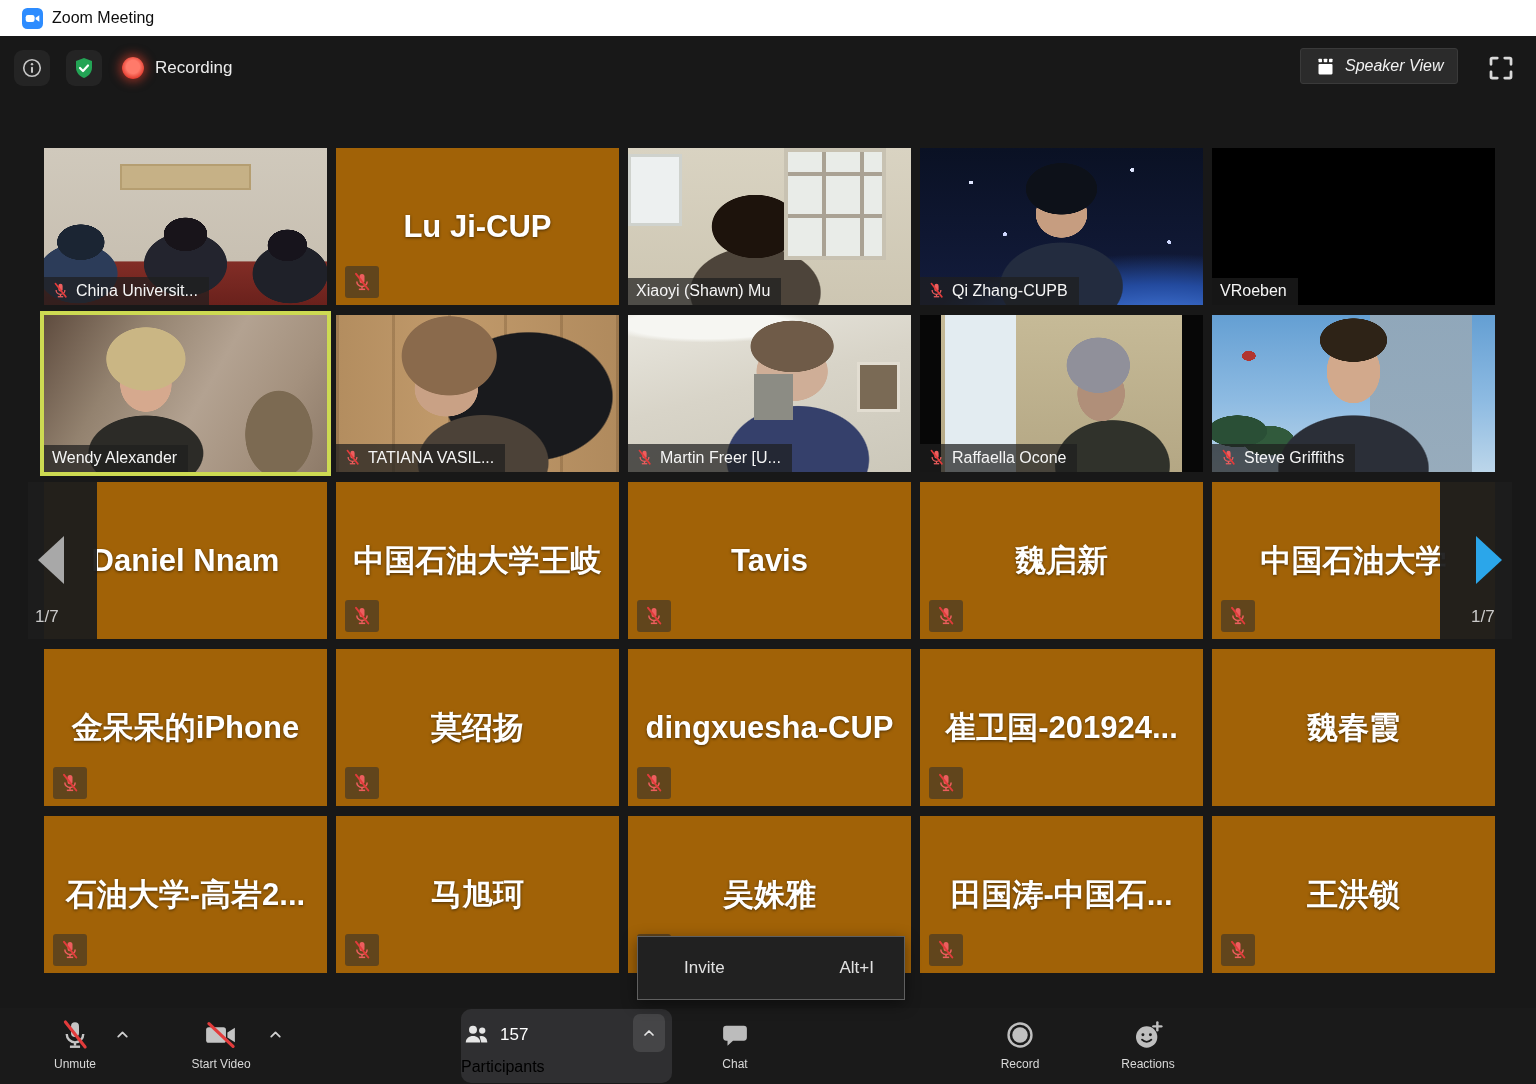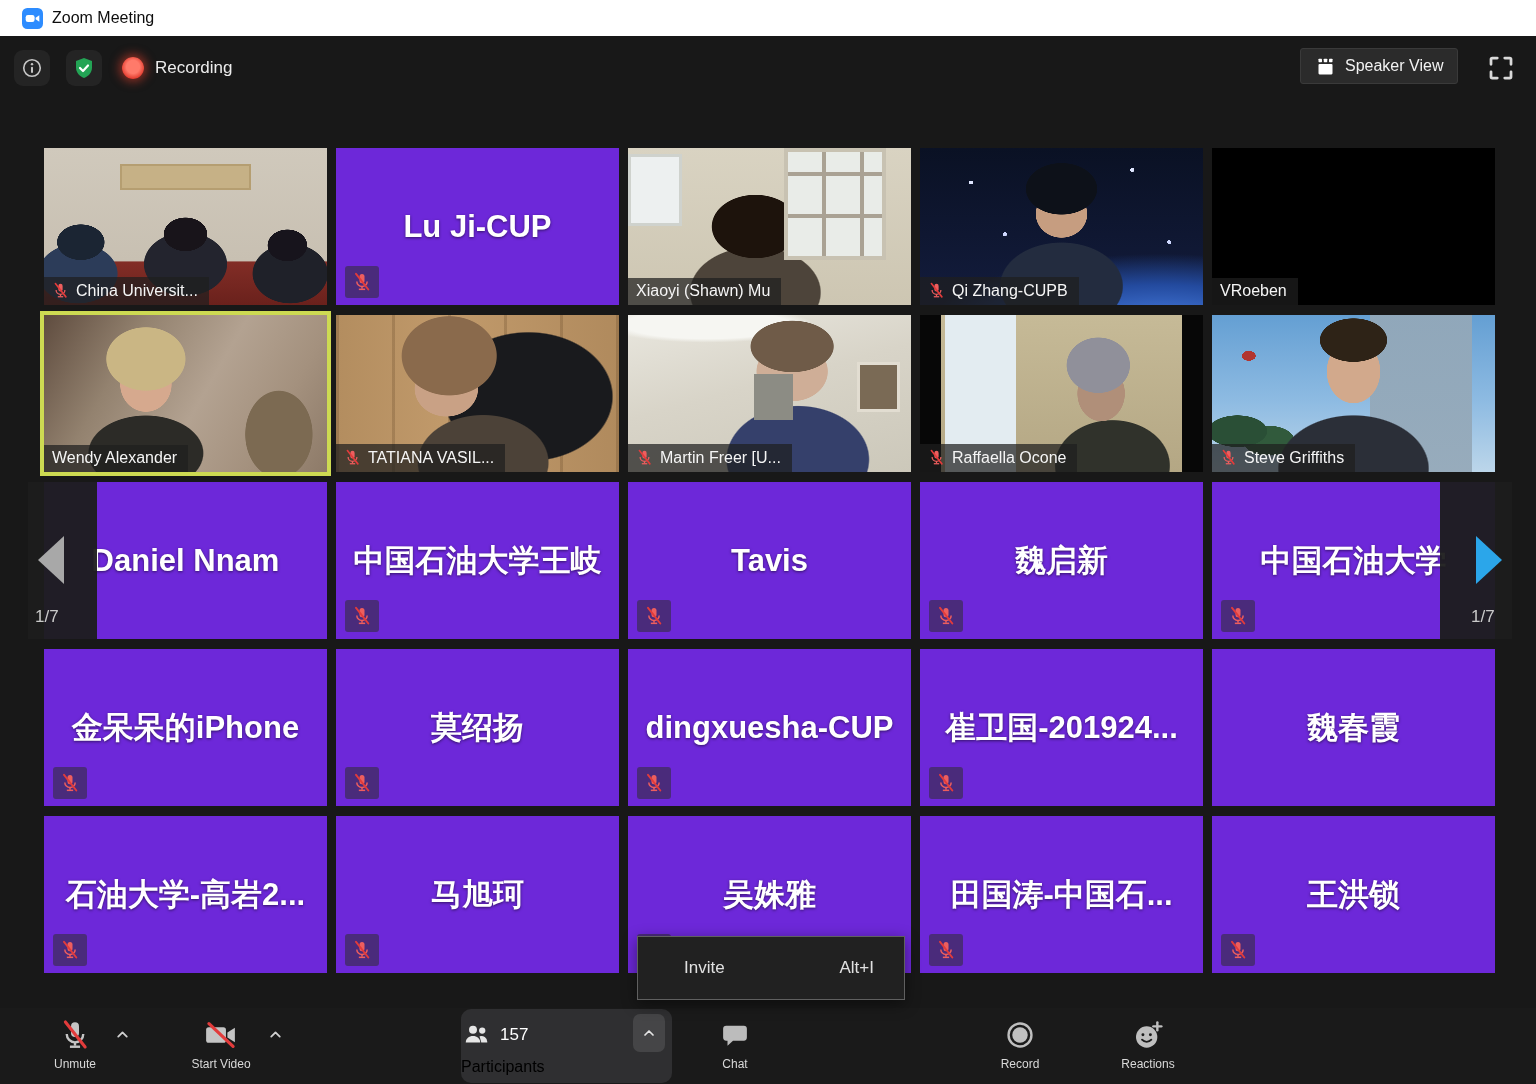--- a/index.html
+++ b/index.html
@@ -22,27 +22,27 @@
   .chipbtn{position:absolute;width:36px;height:36px;border-radius:9px;background:#242424;
     display:flex;align-items:center;justify-content:center;}
   .info-chip{left:14px;top:50px;color:#c6c6c6;}
   .shield-chip{left:66px;top:50px;}
   .recdot{position:absolute;left:122px;top:57px;width:22px;height:22px;border-radius:50%;
     background:radial-gradient(circle at 50% 45%,#ff7a6a 0 40%,var(--recording-red) 75%);
     box-shadow:0 0 10px 3px rgba(224,63,45,.55);}
   .reclabel{position:absolute;left:155px;top:58px;font-size:17px;color:#ececec;}
   .speakerview{position:absolute;left:1300px;top:48px;height:36px;background:#2b2b2b;
     border:1px solid #3a3a3a;border-radius:3px;display:flex;align-items:center;gap:9px;
-    padding:0 14px;color:#f2f2f2;font-size:16px;}
+    padding:0 14px;color:#f2f2f2;font-size:16px;font-style:italic;}
   .fullscreen{position:absolute;left:1486px;top:53px;width:30px;height:30px;color:#d9d9d9;}
 
   
   #video-grid{position:absolute;left:44px;top:148px;width:1451px;
     display:grid;grid-template-columns:repeat(5,283px);grid-auto-rows:157px;gap:10px 9px;}
-  .tile{position:relative;background:#6d28d9;overflow:hidden;}
+  .tile{position:relative;background:#a16207;overflow:hidden;}
   .tile.active{box-shadow:0 0 0 4px var(--active-border);z-index:2;}
   .big-name{position:absolute;inset:0;display:flex;align-items:center;justify-content:center;
     color:#fff;font-size:31px;font-weight:700;text-shadow:0 1px 3px rgba(0,0,0,.55);
     padding:0 8px;text-align:center;white-space:nowrap;}
   .chip{position:absolute;left:0;bottom:0;display:flex;align-items:center;gap:7px;
     background:rgba(30,30,30,.72);padding:4px 11px 5px 8px;color:#f5f5f5;font-size:16px;
     max-width:95%;white-space:nowrap;}
   .chip-mic{width:17px;height:19px;color:var(--muted-red);flex:0 0 auto;}
   .mic-chip{position:absolute;left:9px;bottom:7px;width:34px;height:32px;border-radius:3px;
     background:rgba(46,46,46,.55);display:flex;align-items:center;justify-content:center;}

